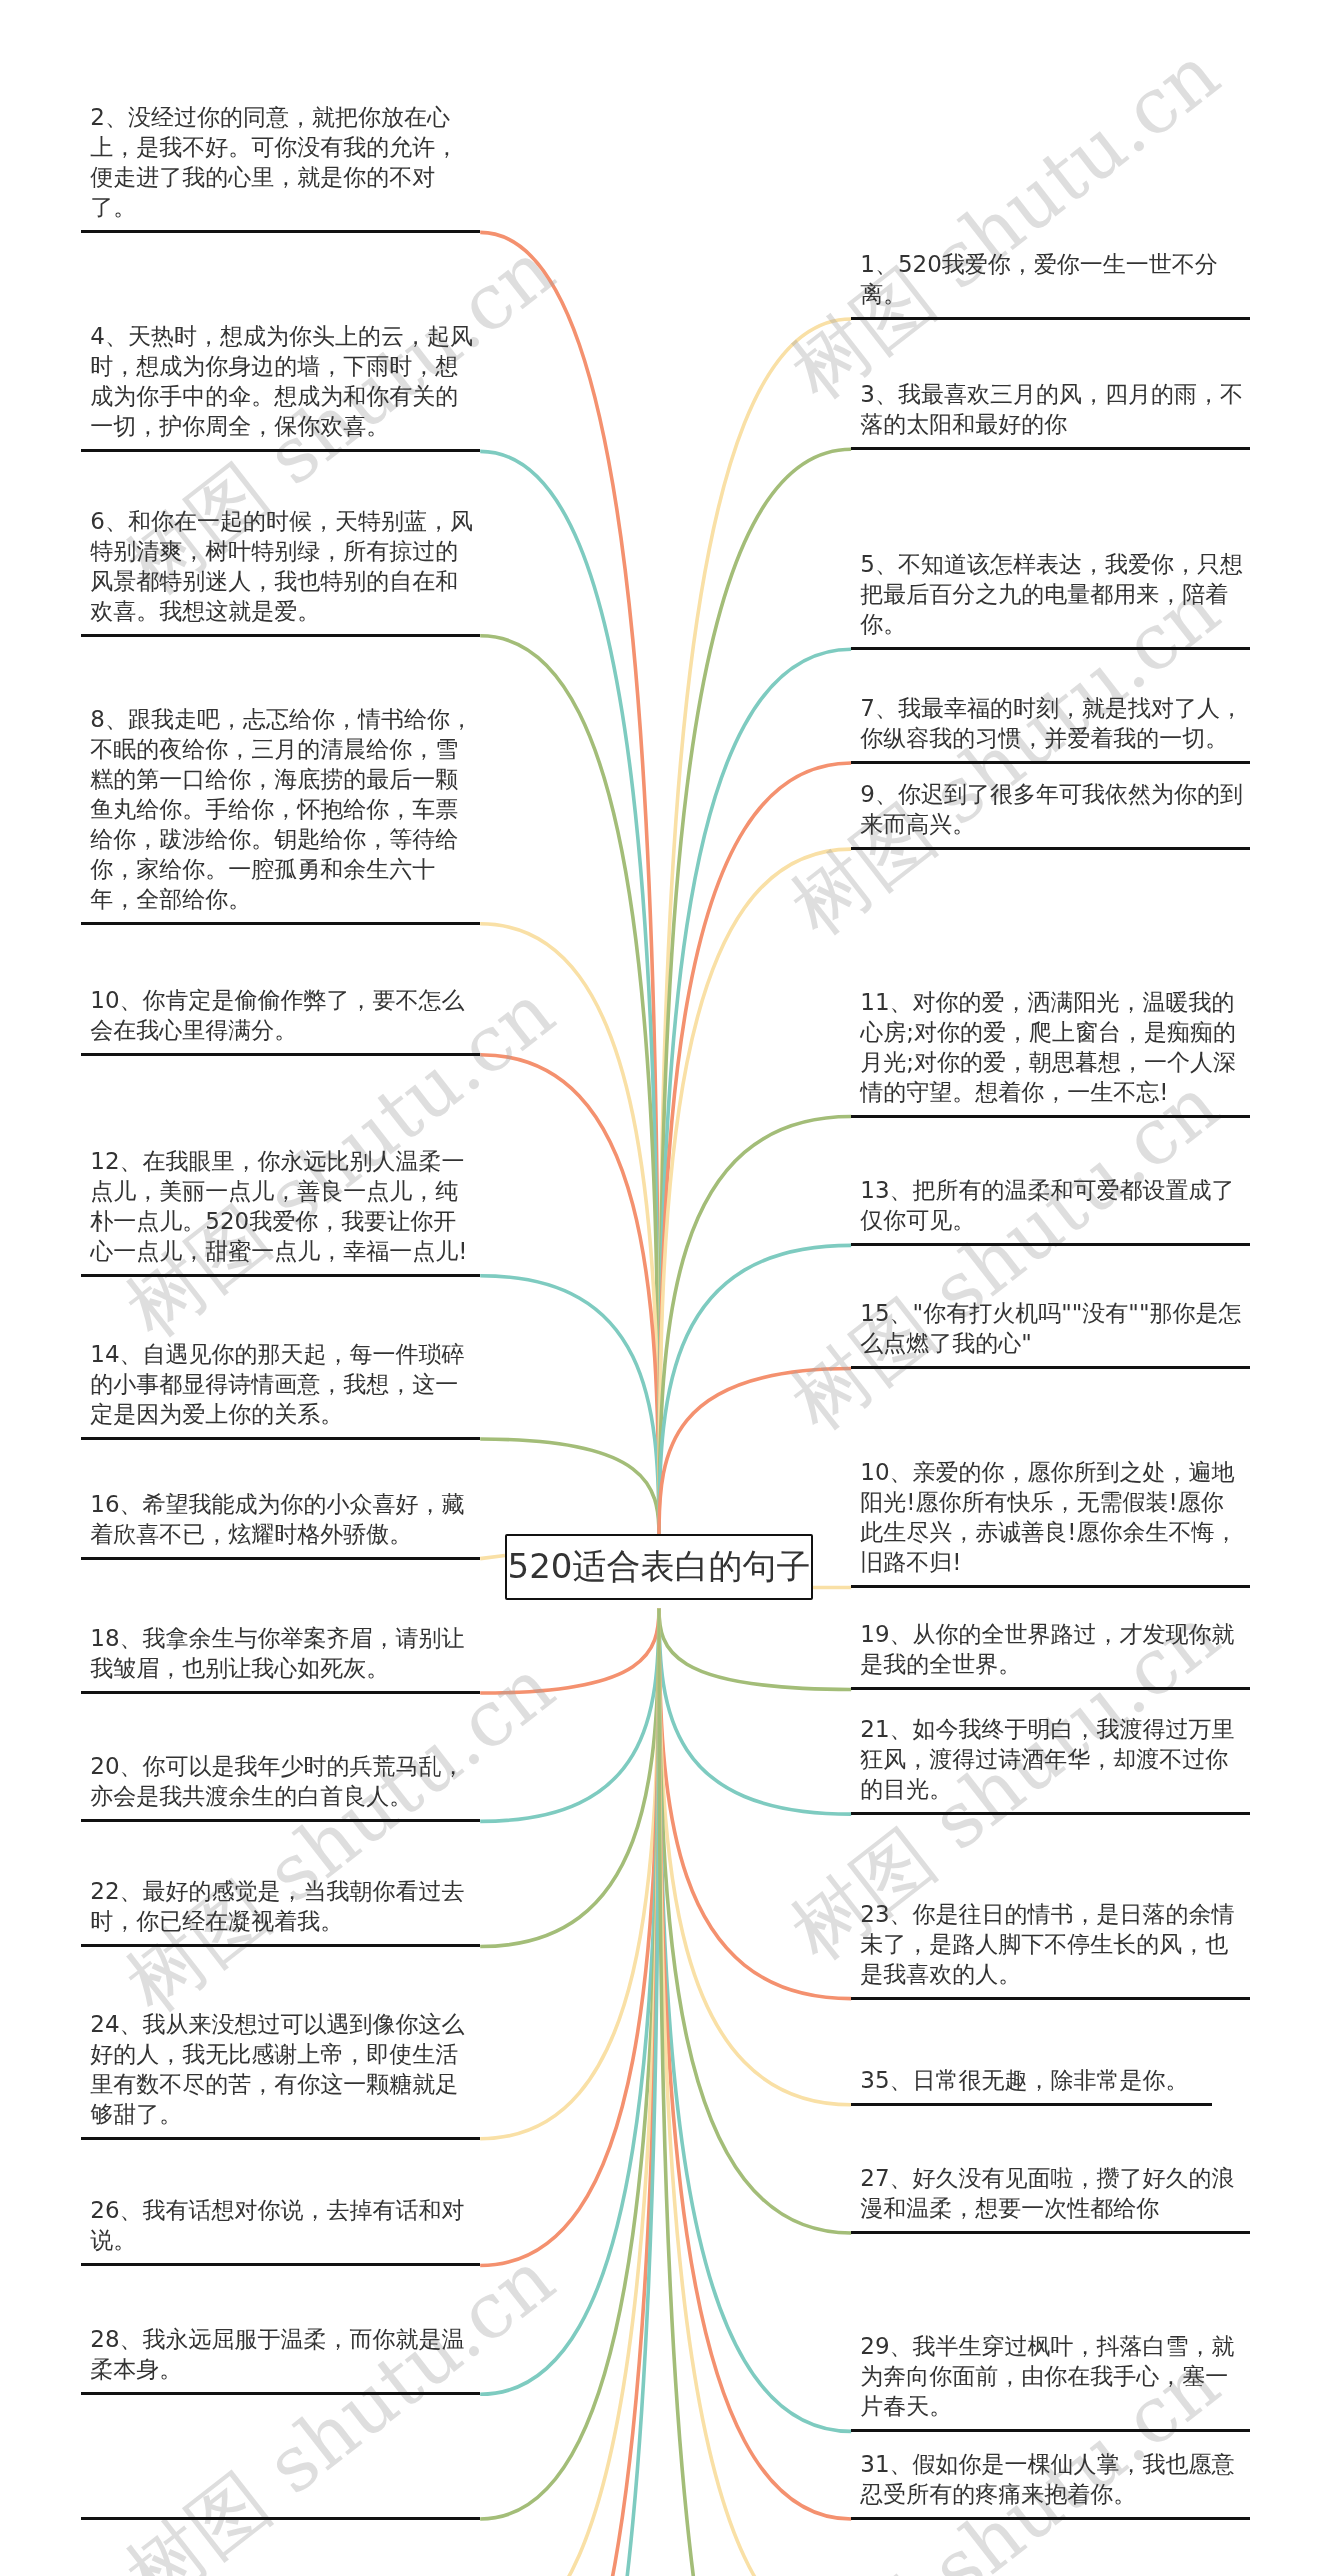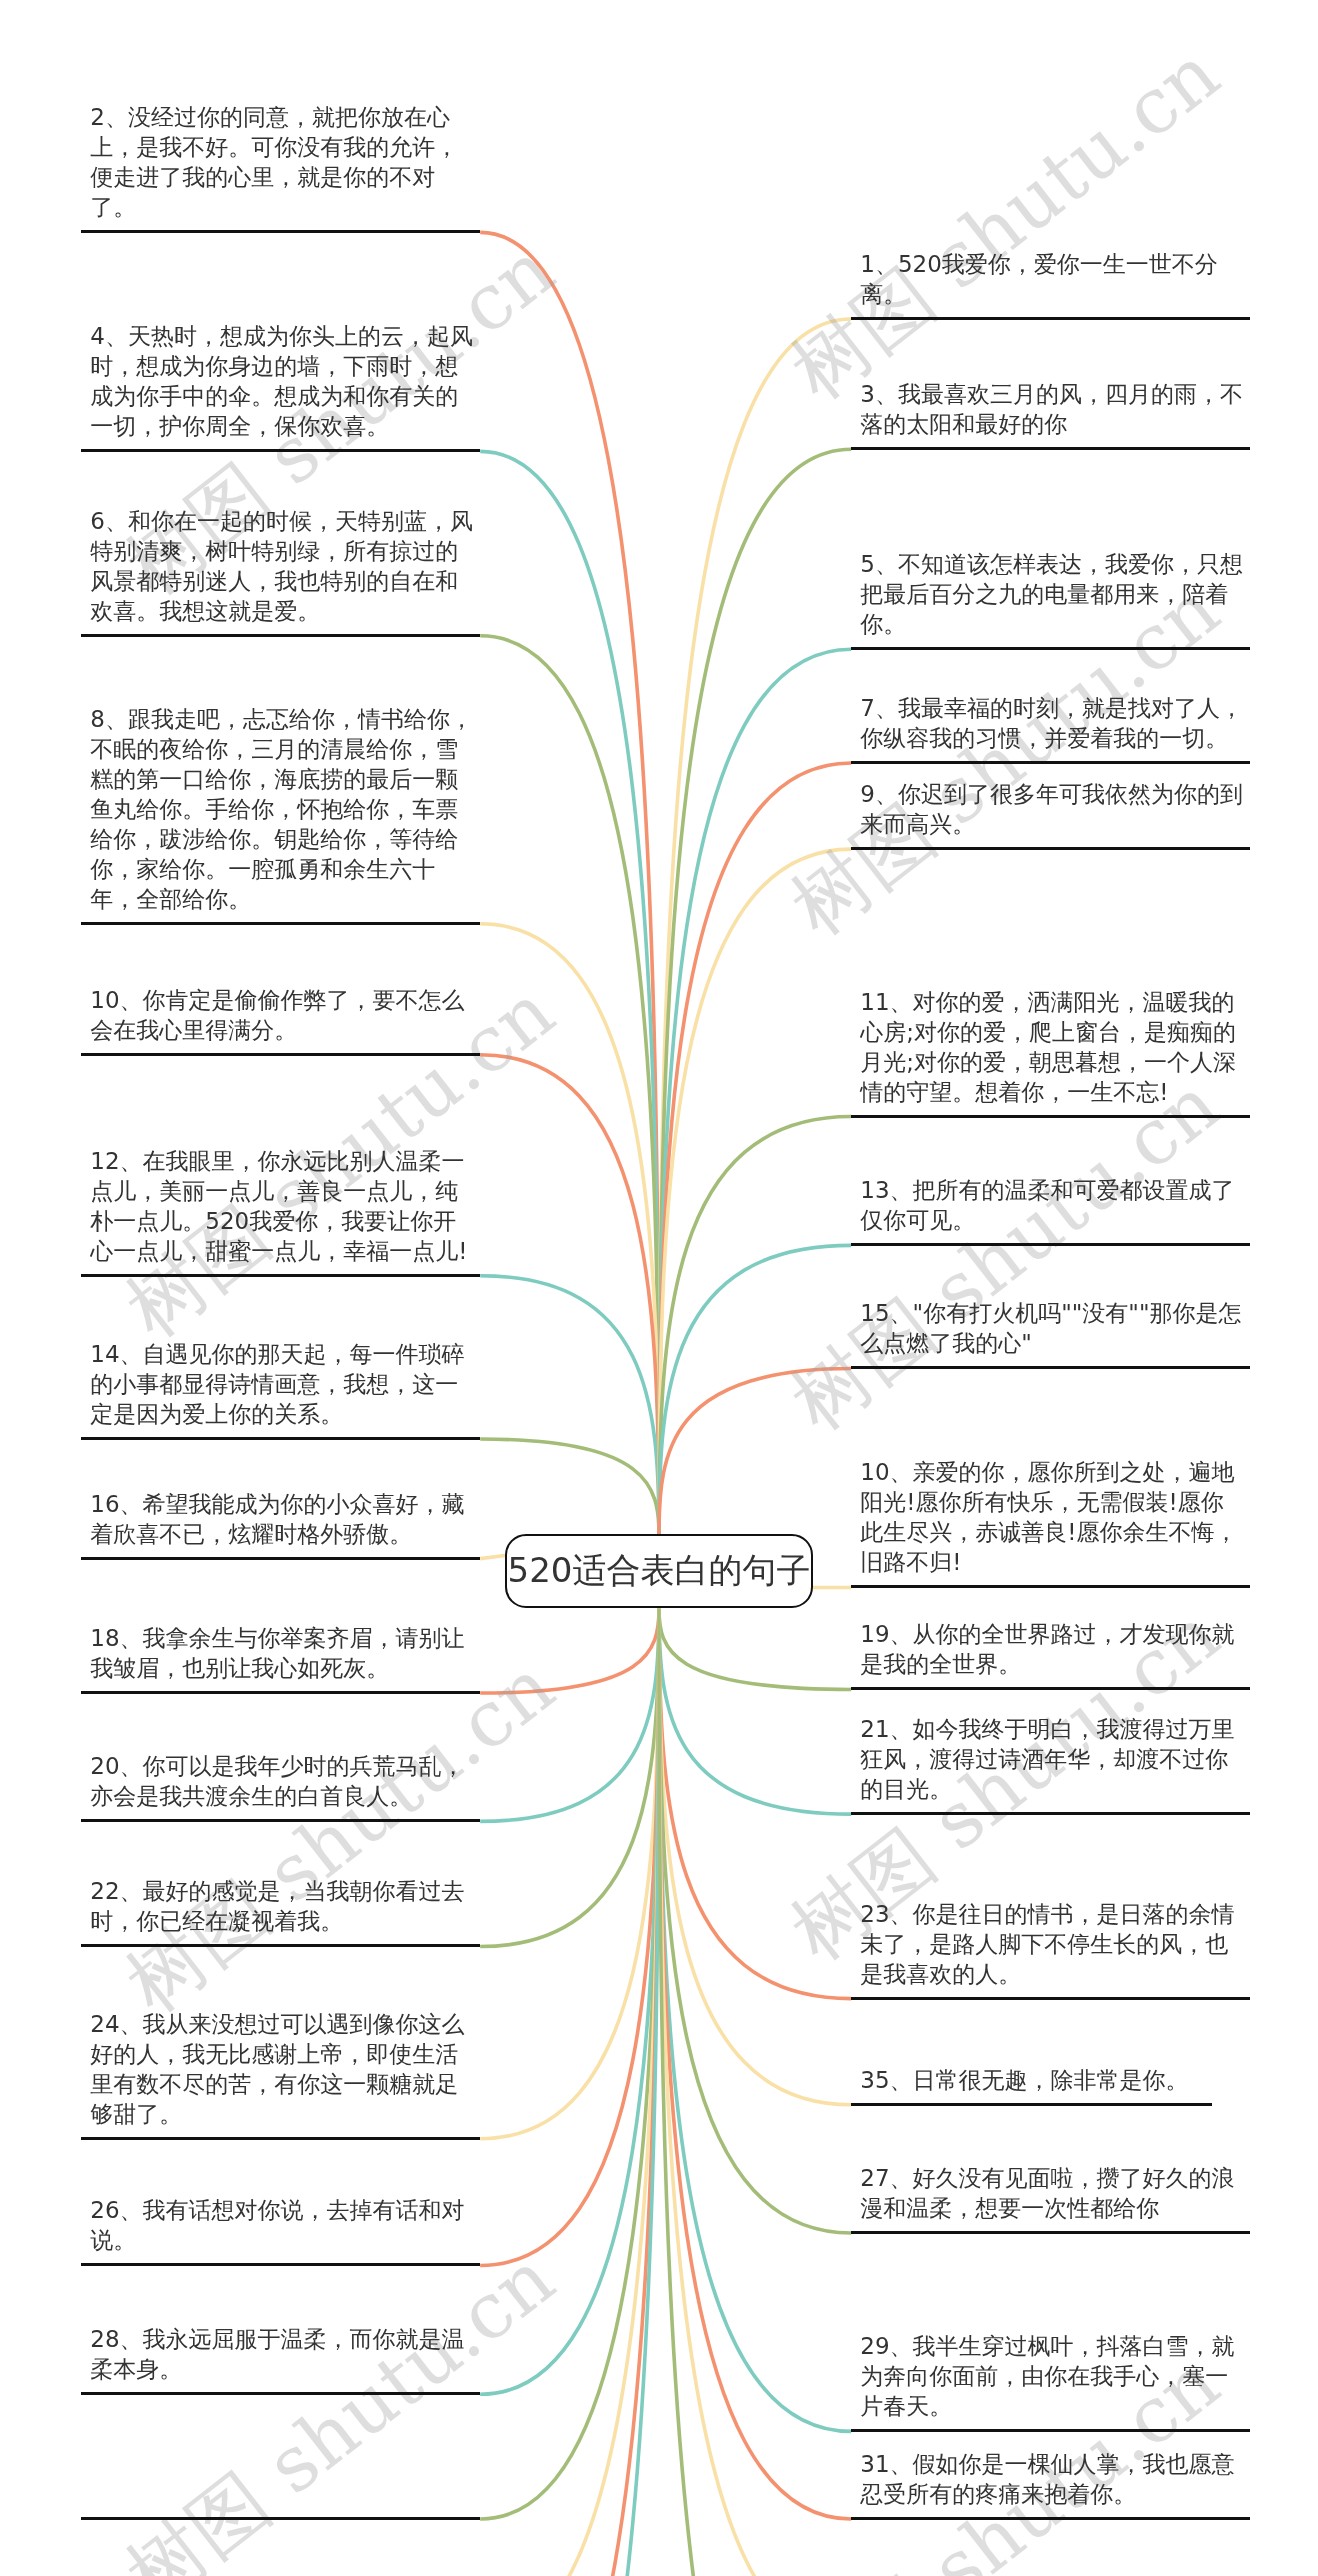--- a/index.html
+++ b/index.html
@@ -4,22 +4,22 @@
 <style>
   html, body { margin: 0; padding: 0; background: #ffffff; }
   body { width: 1319px; height: 2993px; position: relative; overflow: hidden;
          font-family: "DejaVu Sans", "Liberation Sans", sans-serif; color: #333333; }
   #canvas { position: absolute; left: 0; top: 0; width: 1319px; height: 2993px; }
   svg#connectors { position: absolute; left: 0; top: 0; width: 1319px; height: 2993px; }
   .node { position: absolute; width: 399px; box-sizing: border-box; }
   .node .txt { position: absolute; left: 9.3px; right: 5.2px; bottom: 11.3px;
                font-size: 23px; line-height: 30px; color: #333333; word-break: break-all; }
   .node .uline { position: absolute; left: 0; right: 0; bottom: 0; height: 3.1px; background: #111111; }
-  .root { position: absolute; left: 505px; top: 1534px; width: 308px; height: 74px;
-          box-sizing: border-box; border: 2.1px solid #111111; border-radius: 21px; background: #ffffff;
+  .root { position: absolute; left: 505px; top: 1534px; width: 308px; height: 66px;
+          box-sizing: border-box; border: 2.1px solid #111111; border-radius: 2px; background: #ffffff;
           display: flex; align-items: center; justify-content: center; }
   .root span { font-size: 34px; color: #333333; }
   .wm { position: absolute; font-family: "DejaVu Serif", "Liberation Serif", serif; font-size: 77px;
         color: rgba(160,160,160,0.35); transform: rotate(-38deg); transform-origin: left bottom;
         white-space: nowrap; pointer-events: none; }
 </style>
 </head>
 <body>
 
 <div id="canvas">

